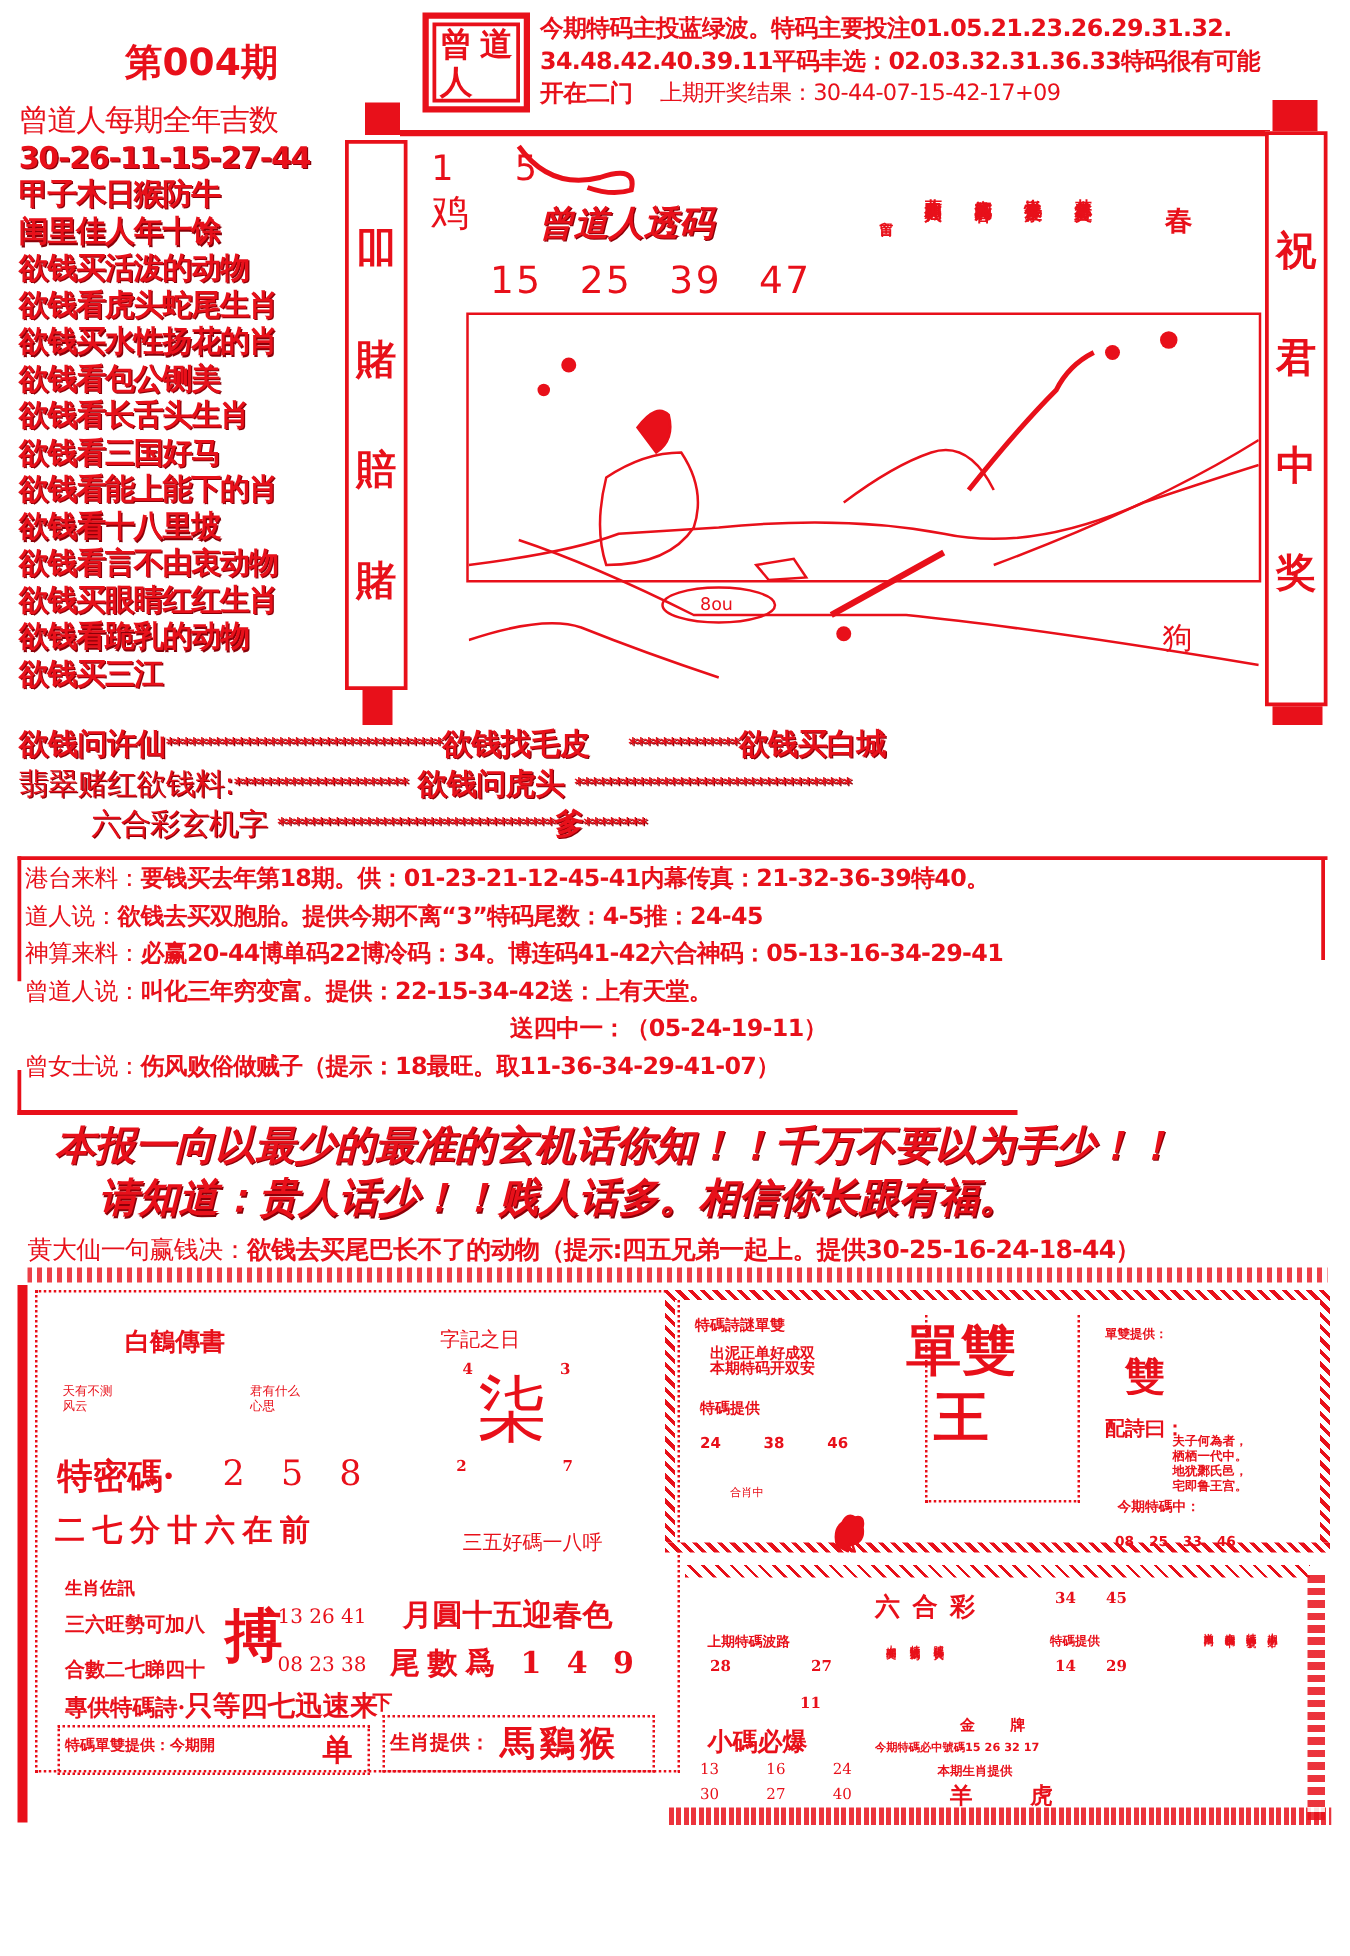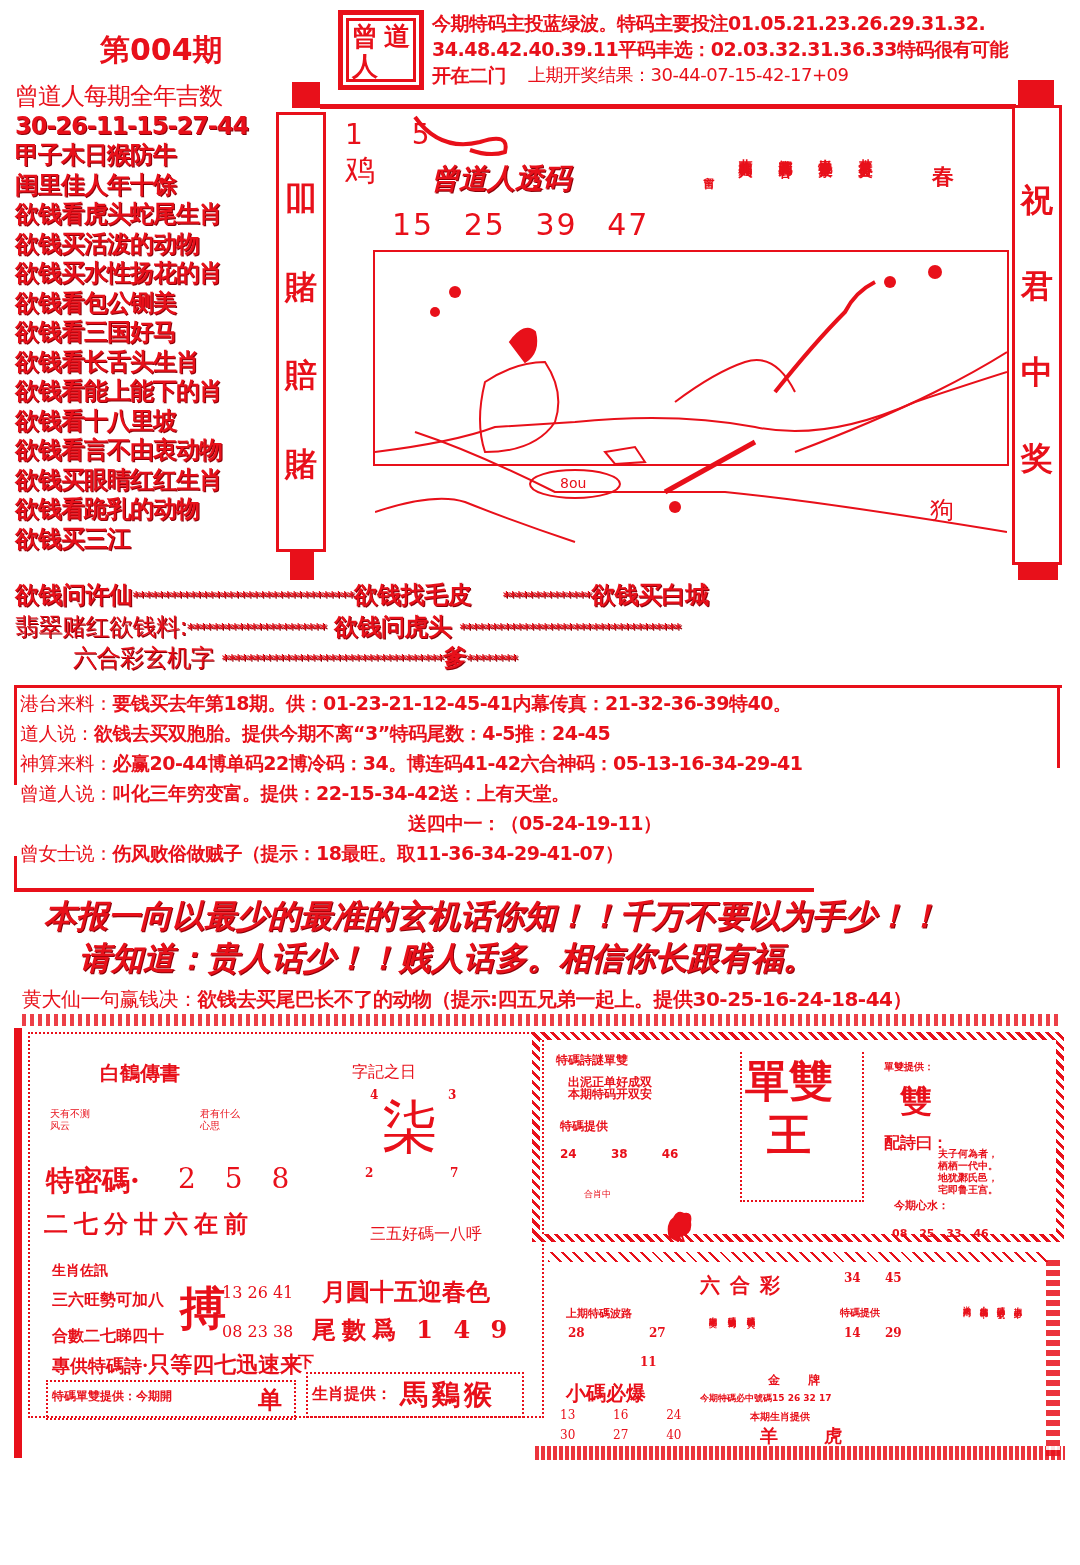--- a/index.html
+++ b/index.html
@@ -102,21 +102,21 @@
 
   
   #panel-rt { left: 532px; top: 1032px; width: 532px; height: 210px; border: 8px solid transparent; border-image: repeating-linear-gradient(45deg, #e8101a 0 3px, #fff 3px 7px) 8; }
   #rt-title { left: 556px; top: 1052px; font-size: 12px; font-weight:bold; }
   #rt-poem { left: 568px; top: 1076px; font-size: 12px; font-weight:bold; line-height: 12px; font-family:"DejaVu Serif",serif; }
   #rt-provide { left: 560px; top: 1118px; font-size: 12px; font-weight:bold; }
   #rt-nums { left: 560px; top: 1147px; font-size: 12px; font-weight:bold; word-spacing: 30px; }
   #rt-tiny { left: 584px; top: 1188px; font-size: 9px; }
   #rooster { left: 664px; top: 1208px; font-size: 22px; }
   #rt-big-box { left: 740px; top: 1052px; width: 124px; height: 150px; border-left: 2px dotted #e8101a; border-right: 2px dotted #e8101a; border-bottom: 2px dotted #e8101a; }
-  #rt-big { left: 744px; top: 1054px; font-size: 44px; font-weight:bold; line-height: 54px; width: 90px; text-align:center; font-family:"DejaVu Serif",serif; }
+  #rt-big { left: 724px; top: 1054px; font-size: 44px; font-weight:bold; line-height: 54px; width: 90px; text-align:center; font-family:"DejaVu Serif",serif; }
   #rt-odd-label { left: 884px; top: 1060px; font-size: 10px; font-weight:bold; }
   #rt-odd-val { left: 900px; top: 1080px; font-size: 32px; font-weight:bold; }
   #rt-poem-label { left: 884px; top: 1133px; font-size: 16px; font-weight:bold; font-family:"DejaVu Serif",serif; }
   #rt-poem-lines { left: 938px; top: 1148px; font-size: 10px; font-weight:bold; line-height: 12px; }
   #rt-today { left: 894px; top: 1198px; font-size: 11px; font-weight:bold; }
   #rt-today-nums { left: 892px; top: 1227px; font-size: 11px; font-weight:bold; word-spacing: 8px; }
   #rb-top-deco { left: 548px; top: 1252px; width: 500px; height: 10px; background: repeating-linear-gradient(45deg, #e8101a 0 2px, #fff 2px 8px); }
   #rb-bot-deco { left: 535px; top: 1446px; width: 530px; height: 14px; background: repeating-linear-gradient(90deg, #e8101a 0 4px, #fff 4px 6px); opacity:.85; }
   #rb-right-deco { left: 1046px; top: 1256px; width: 14px; height: 200px; background: repeating-linear-gradient(0deg, #e8101a 0 6px, #fff 6px 10px); opacity:.85; }
   #rb-header { left: 700px; top: 1272px; font-size: 20px; font-weight:bold; letter-spacing: 10px; }
@@ -161,26 +161,26 @@
       <span>上期开奖结果：</span><span>30-44-07-15-42-17+09</span>
     </span>
   </div>
 </div>
 
 <div id="left-col" class="abs red shadow">
   <div style="font-weight:normal;text-shadow:none;">曾道人每期全年吉数</div>
   <div>30-26-11-15-27-44</div>
   <div>甲子木日猴防牛</div>
   <div>闺里佳人年十馀</div>
+  <div>欲钱买活泼的动物</div>
   <div>欲钱看虎头蛇尾生肖</div>
-  <div>欲钱买活泼的动物</div>
   <div>欲钱买水性扬花的肖</div>
   <div>欲钱看包公铡美</div>
+  <div>欲钱看长舌头生肖</div>
   <div>欲钱看三国好马</div>
-  <div>欲钱看长舌头生肖</div>
   <div>欲钱看能上能下的肖</div>
   <div>欲钱看十八里坡</div>
   <div>欲钱看言不由衷动物</div>
   <div>欲钱买眼睛红红生肖</div>
   <div>欲钱看跪乳的动物</div>
   <div>欲钱买三江</div>
 </div>
 
 <div id="frame-top" class="abs"></div>
 <div class="abs scroll-cap" style="left:292px;top:82px;width:28px;height:26px;"></div>
@@ -342,21 +342,21 @@
 <div id="rt-big" class="abs">單雙王</div>
 <div id="rt-odd-label" class="abs">單雙提供：</div>
 <div id="rt-odd-val" class="abs">雙</div>
 <div id="rt-poem-label" class="abs">配詩曰：</div>
 <div id="rt-poem-lines" class="abs">
   <div>夫子何為者，</div>
   <div>栖栖一代中。</div>
   <div>地犹鄹氏邑，</div>
   <div>宅即鲁王宫。</div>
 </div>
-<div id="rt-today" class="abs">今期心水：</div>
+<div id="rt-today" class="abs">今期特碼中：</div>
 <div id="rt-today-nums" class="abs">08 25 33 46</div>
 
 <div id="rb-top-deco" class="abs"></div>
 <div id="rb-bot-deco" class="abs"></div>
 <div id="rb-right-deco" class="abs"></div>
 <div id="rb-header" class="abs">六合彩</div>
 <div id="rb-lastwave" class="abs">上期特碼波路</div>
 <div id="rb-nums-a" class="abs">28 27</div>
 <div id="rb-nums-b" class="abs">11</div>
 <div id="rb-small" class="abs">小碼必爆</div>

